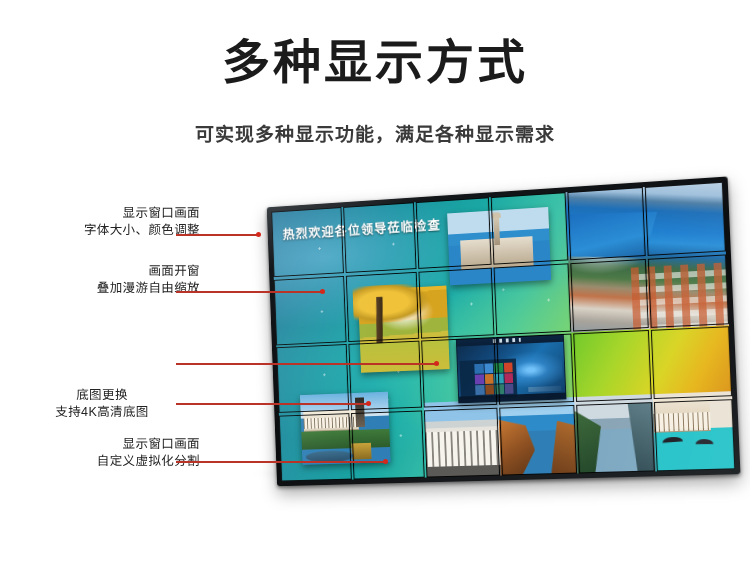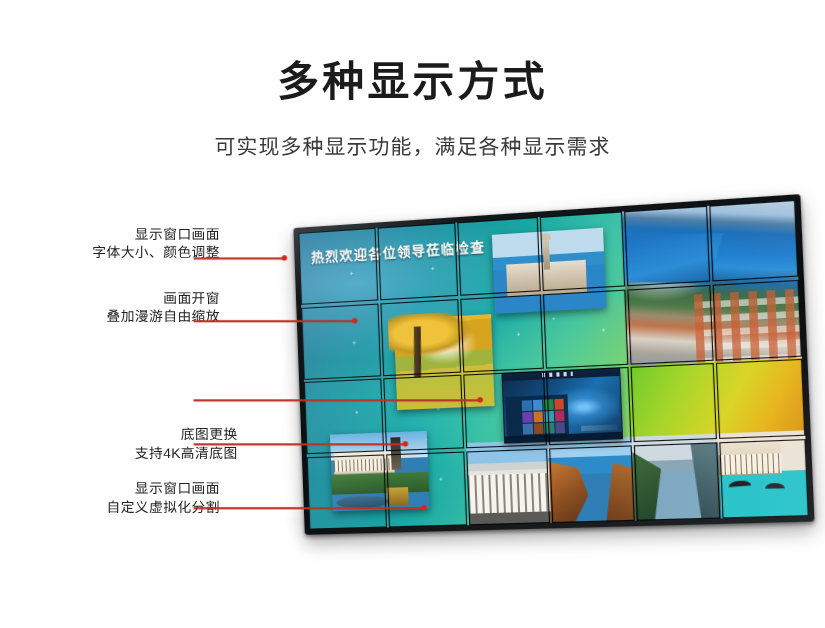--- a/index.html
+++ b/index.html
@@ -7,40 +7,40 @@
   body{
     width:750px;height:571px;background:#ffffff;overflow:hidden;
     font-family:"Liberation Sans","DejaVu Sans",sans-serif;
     -webkit-font-smoothing:antialiased;
   }
   #page{position:relative;width:750px;height:571px;background:#fff;overflow:hidden;}
 
   
   .hdr{position:absolute;left:0;top:0;width:750px;text-align:center;}
   .hdr-title{
-    margin:0;padding:0;position:absolute;left:0;top:52px;width:750px;
-    font-size:38px;font-weight:700;letter-spacing:3px;color:#1b1b1b;
+    margin:0;padding:0;position:absolute;left:0;top:40px;width:750px;
+    font-size:48px;font-weight:700;letter-spacing:3px;color:#1b1b1b;
     line-height:46px;
   }
   .hdr-sub{
     margin:0;padding:0;position:absolute;left:0;top:122px;width:750px;
-    font-size:19px;font-weight:400;letter-spacing:1px;color:#3a3a3a;
+    font-size:19px;font-weight:700;letter-spacing:1px;color:#3a3a3a;
     line-height:26px;
   }
 
   
   .callouts{position:absolute;left:0;top:0;width:750px;height:571px;}
   .callout{position:absolute;text-align:right;color:#232323;
            font-size:12.5px;line-height:16.5px;letter-spacing:0.4px;
            white-space:nowrap;}
   .callout .l1,.callout .l2{display:block;}
   .c1{left:20px;top:205px;width:180px;}
   .c2{left:20px;top:263px;width:180px;}
   .c3{left:20px;top:333px;width:180px;}
-  .c4{left:36px;top:387px;width:180px;}
+  .c4{left:12px;top:387px;width:180px;text-align:center;}
   .c5{left:20px;top:436px;width:180px;font-family:Liberation Serif, serif;}
 
   
   .leader{position:absolute;height:1.6px;background:#bb3326;}
   .dot{position:absolute;width:5px;height:5px;border-radius:50%;background:#d4281c;}
   .L1{left:176px;top:234px;width:84px;}
   .D1{left:256px;top:232px;}
   .L2{left:176px;top:291px;width:148px;}
   .D2{left:320px;top:289px;}
   .L3{left:176px;top:363px;width:262px;}

